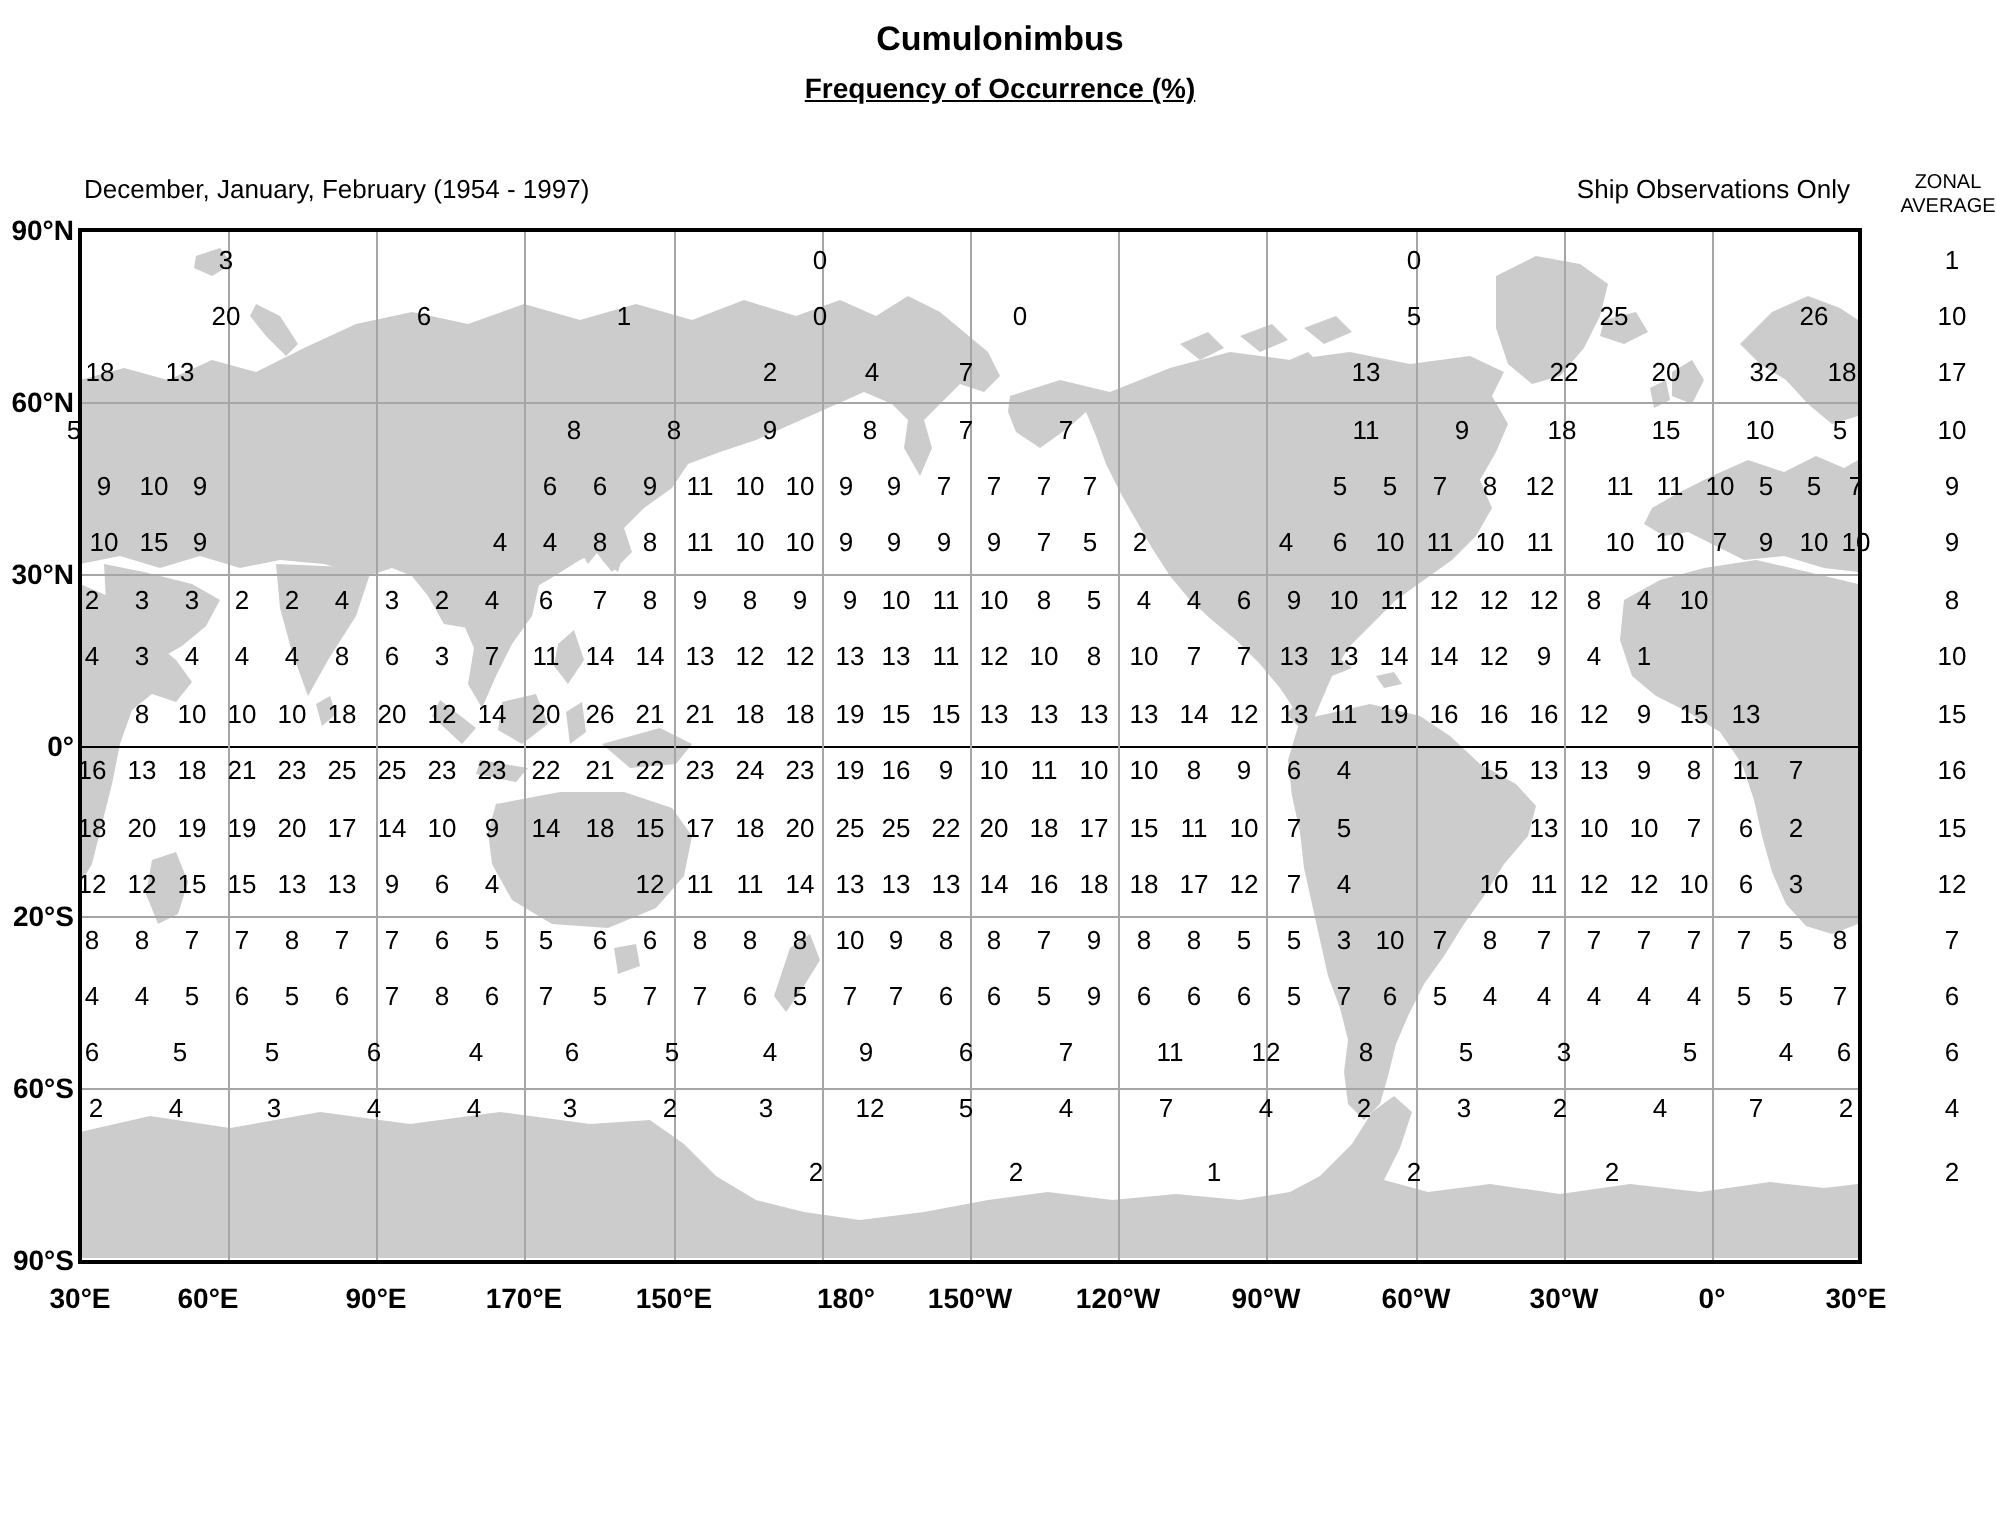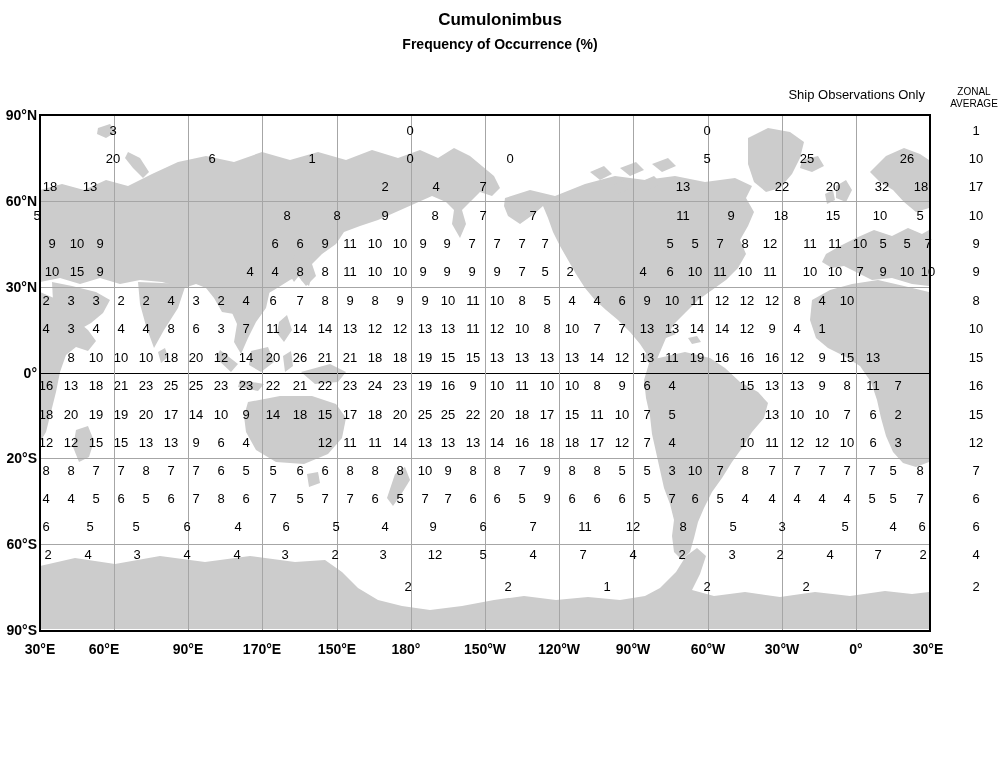--- a/index.html
+++ b/index.html
@@ -1,21 +1,21 @@
 <!DOCTYPE html>
 <html><head>
 <meta charset="utf-8">
 <style>
   html,body{margin:0;padding:0;background:#fff;}
   .figure{position:relative;width:998px;height:760px;background:#fff;overflow:hidden;
           font-family:"Liberation Sans",sans-serif;color:#000;}
   .title{position:absolute;left:500px;top:10px;transform:translateX(-50%);
          font-size:17px;font-weight:bold;white-space:nowrap;}
   .subtitle{position:absolute;left:500px;top:36px;transform:translateX(-50%);
-            font-size:14px;font-weight:bold;white-space:nowrap;}
+            font-size:14px;font-weight:bold;white-space:nowrap;text-decoration:underline;}
   .period{position:absolute;left:42px;top:87px;font-size:13px;white-space:nowrap;}
   .source{position:absolute;left:925px;top:87px;transform:translateX(-100%);
           font-size:13px;white-space:nowrap;}
   .zhdr{position:absolute;left:974px;top:86px;transform:translateX(-50%);
         font-size:10px;line-height:12px;text-align:center;white-space:nowrap;}
   .plot-border{position:absolute;left:39px;top:114px;width:892px;height:518px;
                border:2px solid #000;box-sizing:border-box;z-index:3;pointer-events:none;}
   .map-svg{position:absolute;left:40px;top:115px;z-index:0;}
   .hline{position:absolute;height:1px;background:#a6a6a6;z-index:1;}
   .hline.equator{background:#000;}
@@ -30,20 +30,21 @@
         font-size:13px;white-space:nowrap;}
   .finfo{position:absolute;left:469px;top:710px;transform:translateX(-50%);
          font-size:13px;white-space:nowrap;}
 </style>
 </head>
 <body>
 
 <div class="figure">
   <div class="title">Cumulonimbus</div>
   <div class="subtitle">Frequency of Occurrence (%)</div>
+  <div class="period">December, January, February (1954 - 1997)</div>
   <div class="source">Ship Observations Only</div>
   <div class="zhdr">
     <div>ZONAL</div>
     <div>AVERAGE</div>
   </div>
 
   <svg class="map-svg" width="890" height="515" viewBox="40 115 890 515">
     <g fill="#cccccc" stroke="none">
       <path d="M40,190 62,184 84,190 106,180 128,186 152,174 178,162 206,156 234,162 262,152 290,160 318,152 346,160 372,150 398,158 420,150 438,158 454,148 470,156 482,166 494,176 500,188 492,196 480,192 470,202 462,210 466,224 460,238 452,224 454,210 446,202 432,196 414,204 396,212 378,220 360,226 344,232 336,244 322,254 312,264 316,276 306,286 298,276 290,280 274,290 260,298 250,312 242,324 234,314 222,312 214,298 206,288 196,284 184,288 162,282 140,280 120,284 100,278 80,284 60,278 40,282 Z"></path>
       <path d="M128,152 140,158 149,172 143,178 133,168 125,158 Z"></path>
@@ -92,21 +93,21 @@
     <span class="lat-label" style="left: 37px; top: 630px;">90°S</span>
     <span class="lon-label" style="left: 40px; top: 641px;">30°E</span>
     <span class="lon-label" style="left: 104px; top: 641px;">60°E</span>
     <span class="vline" style="left: 114px; top: 115px; height: 515px;"></span>
     <span class="lon-label" style="left: 188px; top: 641px;">90°E</span>
     <span class="vline" style="left: 188px; top: 115px; height: 515px;"></span>
     <span class="lon-label" style="left: 262px; top: 641px;">170°E</span>
     <span class="vline" style="left: 262px; top: 115px; height: 515px;"></span>
     <span class="lon-label" style="left: 337px; top: 641px;">150°E</span>
     <span class="vline" style="left: 337px; top: 115px; height: 515px;"></span>
-    <span class="lon-label" style="left: 406px; top: 641px;">180°</span>
+    <span class="lon-label" style="left: 423px; top: 641px;">180°</span>
     <span class="vline" style="left: 411px; top: 115px; height: 515px;"></span>
     <span class="lon-label" style="left: 485px; top: 641px;">150°W</span>
     <span class="vline" style="left: 485px; top: 115px; height: 515px;"></span>
     <span class="lon-label" style="left: 559px; top: 641px;">120°W</span>
     <span class="vline" style="left: 559px; top: 115px; height: 515px;"></span>
     <span class="lon-label" style="left: 633px; top: 641px;">90°W</span>
     <span class="vline" style="left: 633px; top: 115px; height: 515px;"></span>
     <span class="lon-label" style="left: 708px; top: 641px;">60°W</span>
     <span class="vline" style="left: 708px; top: 115px; height: 515px;"></span>
     <span class="lon-label" style="left: 782px; top: 641px;">30°W</span>

